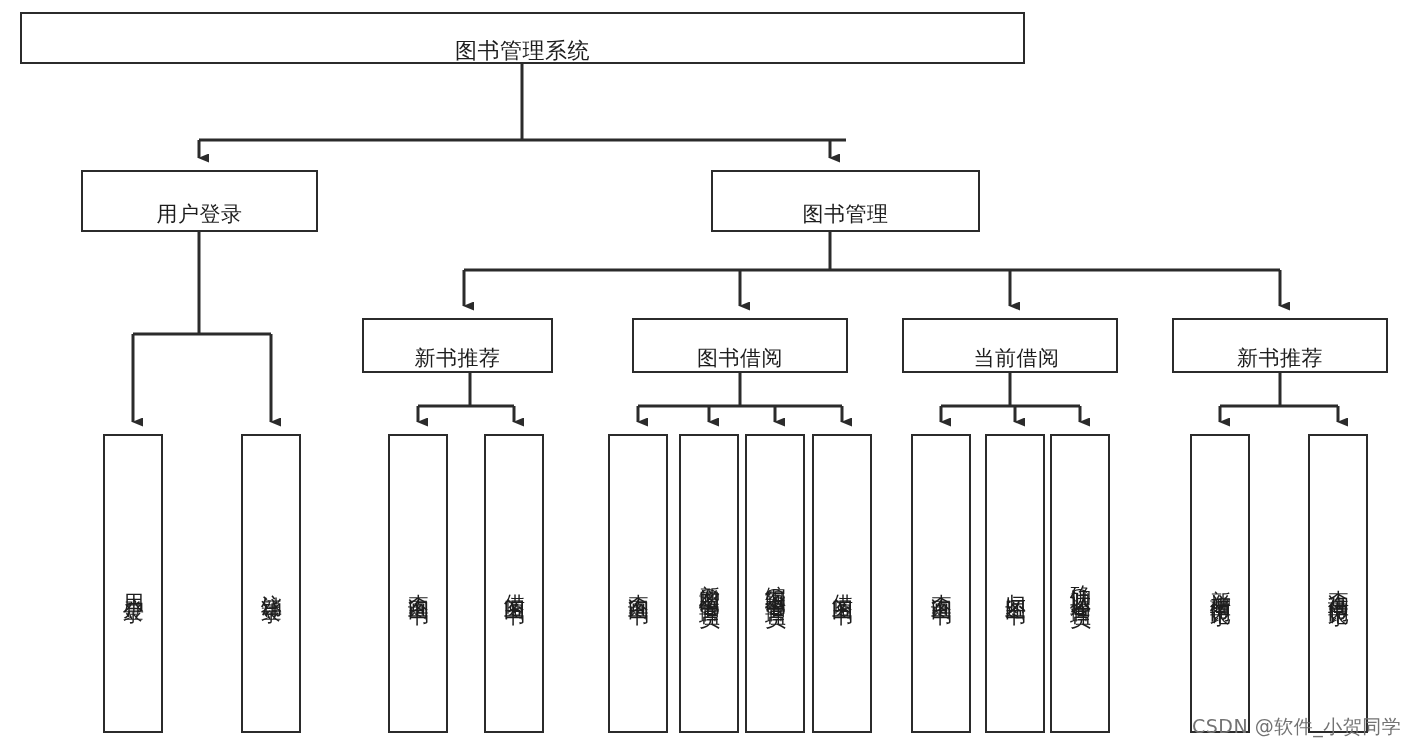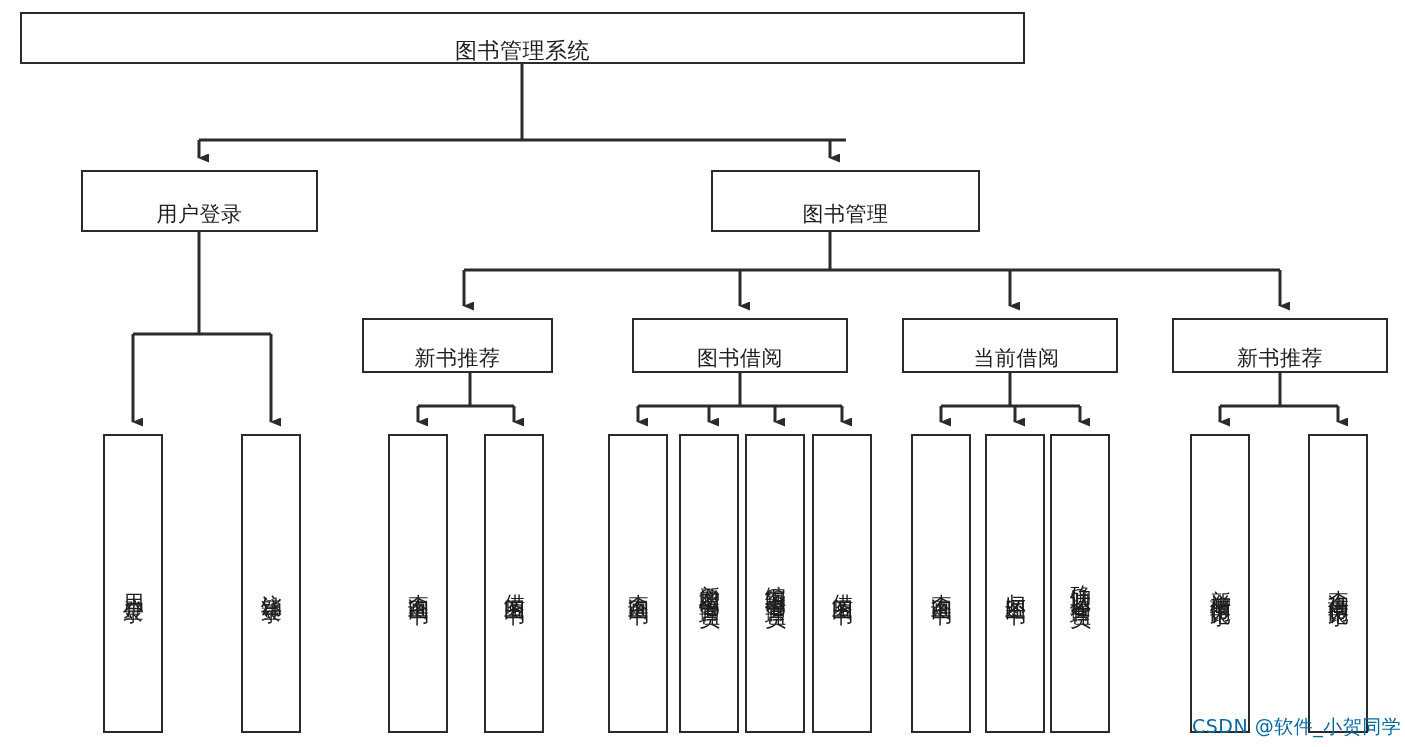--- a/index.html
+++ b/index.html
@@ -52,21 +52,21 @@
     writing-mode:vertical-rl;
     text-orientation:upright;
     font-size:21px;
     line-height:1.0;
     letter-spacing:3.5px;
     white-space:nowrap;
   }
   .watermark{
     position:absolute;
     z-index:5;
-    color:#0369a1;
+    color:#737373;
     font-size:19px;
     letter-spacing:0.5px;
     white-space:nowrap;
     user-select:none;
   }
 </style>
 </head>
 <body>
 
 <div id="stage">

